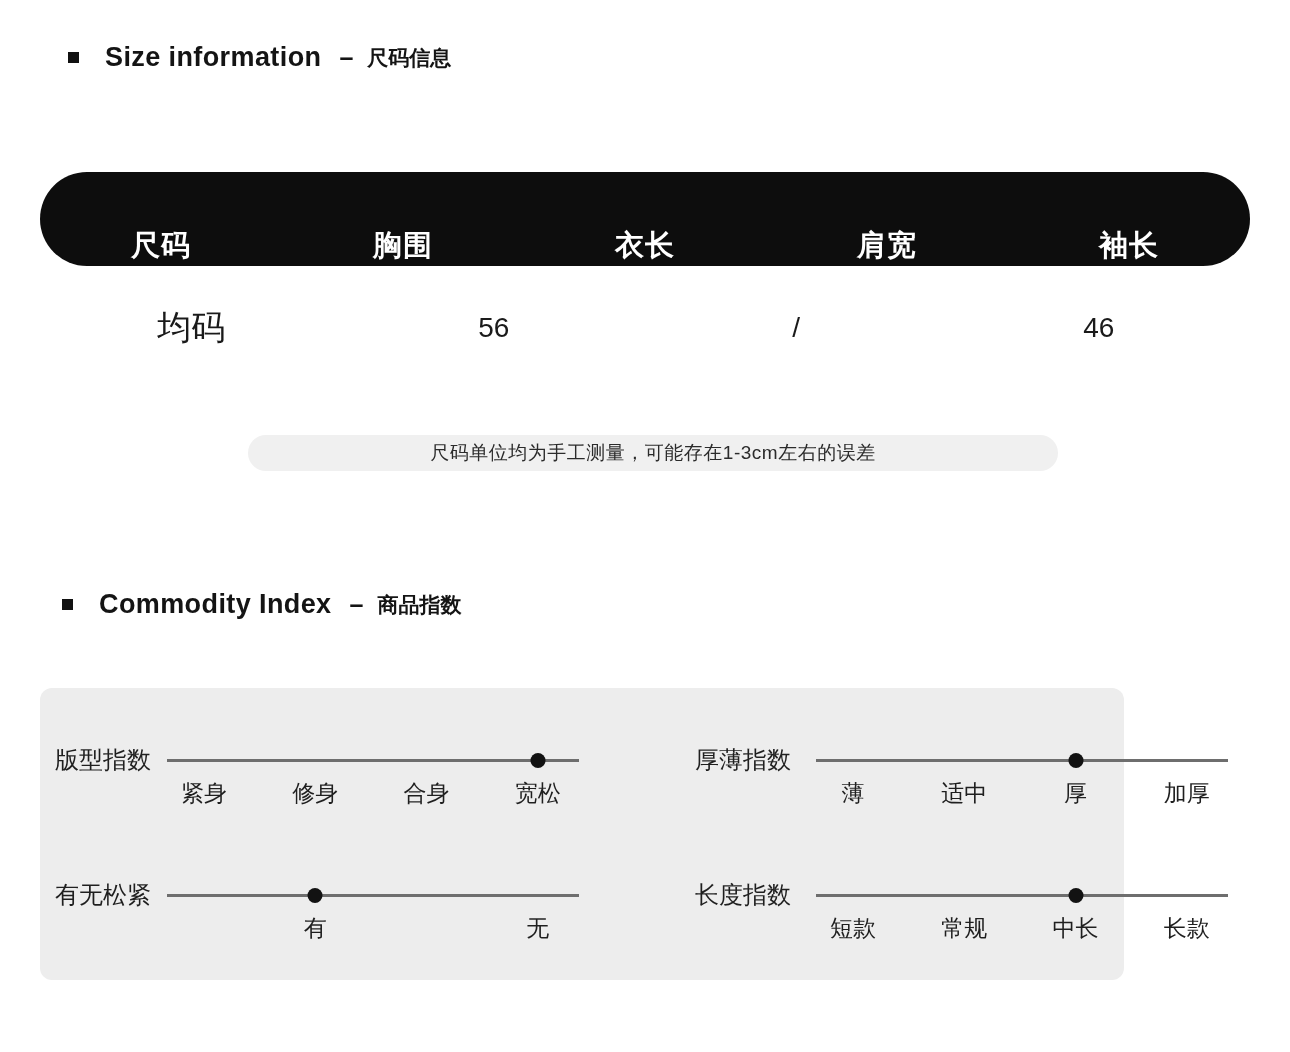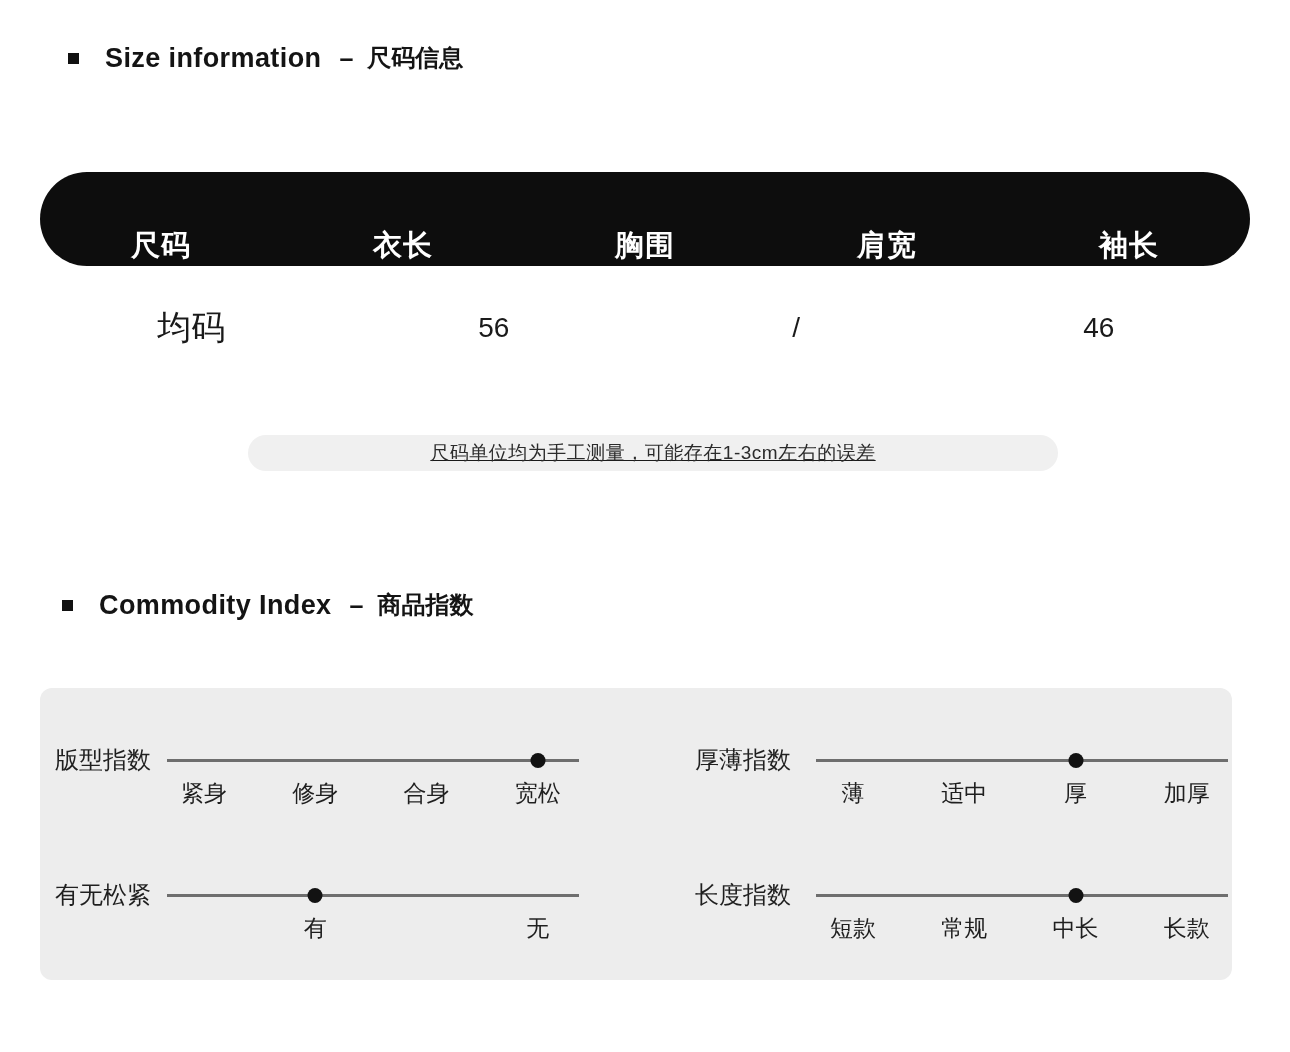--- a/index.html
+++ b/index.html
@@ -36,21 +36,21 @@
     color: #141414;
     white-space: nowrap;
   }
   .heading-dash {
     font-size: 25px;
     font-weight: bold;
     color: #141414;
     margin: 0 14px 0 18px;
   }
   .heading-cn {
-    font-size: 24px;
+    font-size: 21px;
     font-weight: bold;
     color: #141414;
     white-space: nowrap;
   }
 
   #heading-size { left: 68px; top: 42px; }
   #heading-index { left: 62px; top: 589px; }
 
   
   .size-table {
@@ -94,35 +94,34 @@
     position: absolute;
     left: 248px;
     top: 435px;
     width: 810px;
     height: 36px;
     background: #f0f0f0;
     border-radius: 18px;
     display: flex;
     align-items: center;
     justify-content: center;
-    text-decoration: underline;
   }
   .note-pill span {
     font-size: 19px;
     color: #2b2b2b;
     letter-spacing: 0.5px;
     white-space: nowrap;
   }
 
   
   .index-panel {
     position: absolute;
     left: 40px;
     top: 688px;
-    width: 1192px;
+    width: 1084px;
     height: 292px;
     background: #ededed;
     border-radius: 12px;
   }
   .index-grid {
     position: absolute;
     inset: 0;
   }
   .index-item {
     position: absolute;
@@ -187,22 +186,22 @@
 <div class="section-heading" id="heading-size">
   <span class="bullet-square"></span>
   <span class="heading-en">Size information</span>
   <span class="heading-dash">–</span>
   <span class="heading-cn">尺码信息</span>
 </div>
 
 <div class="size-table">
   <div class="table-header">
     <div class="cell">尺码</div>
+    <div class="cell">胸围</div>
     <div class="cell">衣长</div>
-    <div class="cell">胸围</div>
     <div class="cell">肩宽</div>
     <div class="cell">袖长</div>
   </div>
   <div class="table-row">
     <div class="cell cn">均码</div>
     <div class="cell">56</div>
     <div class="cell">/</div>
     <div class="cell">46</div>
   </div>
 </div>

